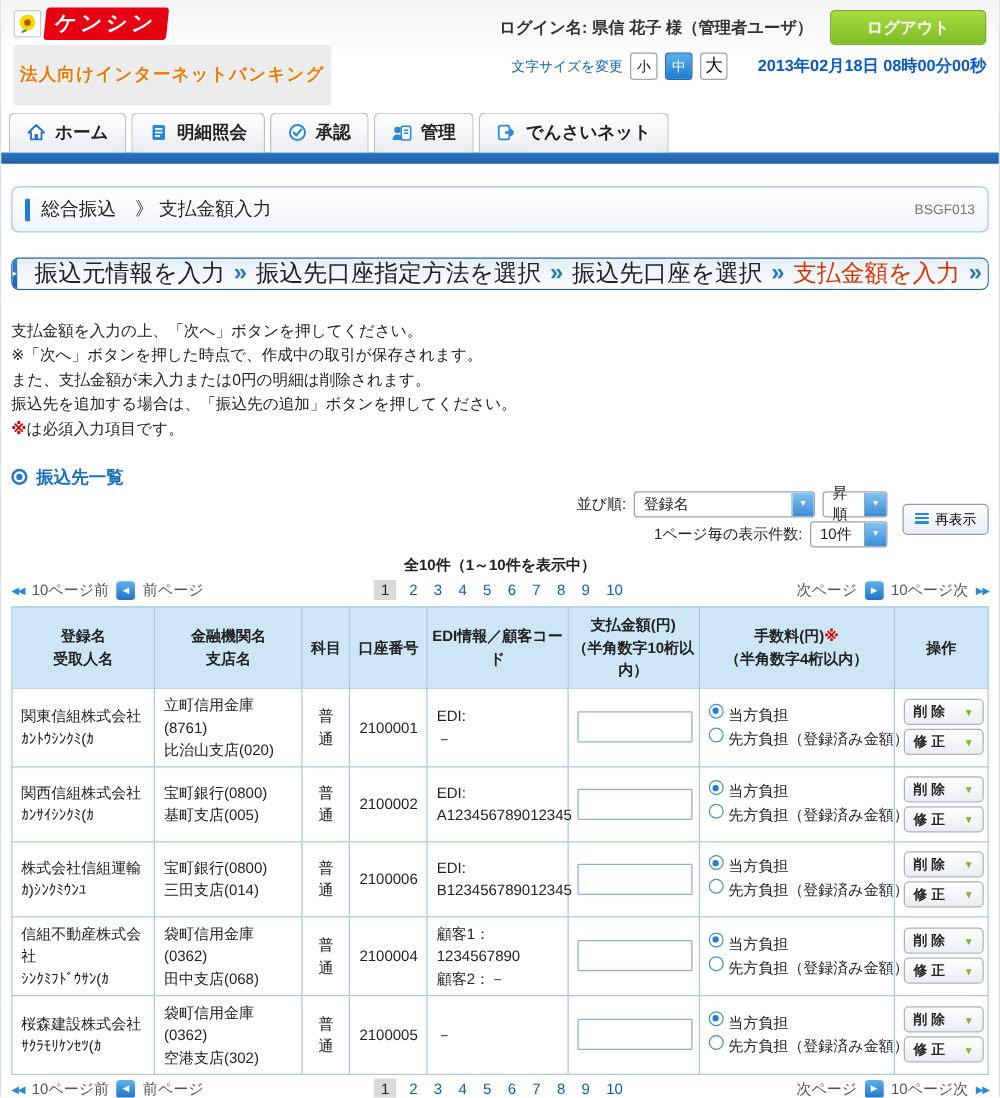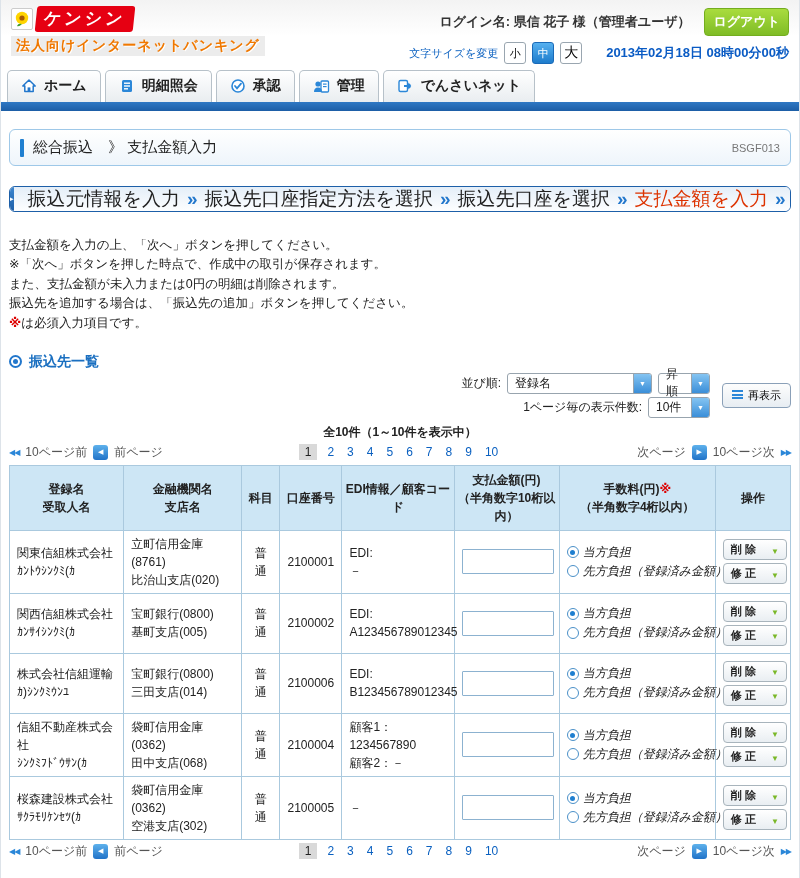--- a/index.html
+++ b/index.html
@@ -15,26 +15,26 @@
   .hdr { display:flex; justify-content:space-between; padding:6px 10px 2px 10px;
          background:linear-gradient(#f3f3f3,#ffffff 55%); }
   .brand-block { display:flex; flex-direction:column; gap:4px; }
   .brand-row { display:flex; align-items:center; gap:3px; }
   .flower-box { width:22px; height:22px; background:#fff; border:1px solid #ccc; border-radius:2px;
                 display:flex; align-items:center; justify-content:center; }
   .brand-name { background:#e60012; color:#fff; font-weight:bold; font-size:17px;
                 padding:1px 8px 2px; border-radius:3px; transform:skewX(-6deg);
                 letter-spacing:3px; }
   .brand-sub { color:#f07800; font-weight:bold; font-size:14px; background:#ececec;
-               padding:1px 5px; text-shadow:1px 1px 0 #fff; letter-spacing:1px; align-self:flex-start; }
+               padding:15px 5px; text-shadow:1px 1px 0 #fff; letter-spacing:1px; align-self:flex-start; }
   .hdr-right { display:flex; flex-direction:column; align-items:flex-end; gap:6px; padding-top:2px; }
   .login-row { display:flex; align-items:center; gap:14px; }
   .login-txt { font-size:13px; font-weight:bold; color:#333; }
   .logout-btn { background:linear-gradient(#a9dc3e,#7fbc26); border:1px solid #74ad1f; color:#fff;
-                font-weight:bold; font-size:13px; padding:4px 8px; border-radius:4px; cursor:pointer; }
+                font-weight:bold; font-size:13px; padding:4px 28px; border-radius:4px; cursor:pointer; }
   .size-row { display:flex; align-items:center; gap:6px; }
   .size-lbl { color:#0a60c0; font-size:11px; }
   .size-btn { width:22px; height:22px; border:1px solid #9aa6b0; background:#fff; border-radius:3px;
               display:inline-flex; align-items:center; justify-content:center; font-size:11px; cursor:pointer; }
   .size-btn.mid { background:linear-gradient(#56b0ef,#1e7ccc); border-color:#1a6ab8; color:#fff; }
   .size-btn.lg { font-size:14px; }
   .datetime { color:#0a5bc4; font-weight:bold; font-size:13px; margin-left:18px; }
 
   
   .tabs { display:flex; gap:4px; padding:4px 6px 0 6px; align-items:flex-end; }
@@ -108,21 +108,21 @@
   .sq-icon.larr::before { content:"◀"; font-size:7px; }
   .sq-icon.rarr::before { content:"▶"; font-size:7px; }
 
   
   table { width:100%; border-collapse:collapse; table-layout:fixed; margin-top:4px; }
   th,td { border:1px solid #aac9de; font-size:12px; vertical-align:middle; }
   thead th { background:#cde6f5; padding:5px 2px; line-height:1.5; font-size:12px; color:#222; text-align:center; }
   tbody td { background:#fff; padding:4px 7px; height:57px; line-height:1.5; }
   .tl { text-align:left; } .tc { text-align:center; }
   .amt { width:92px; height:25px; border:1px solid #8cb2d0; border-radius:1px; padding:0 4px; font-size:12px; }
-  .ropt { display:flex; align-items:center; gap:4px; line-height:1.6; cursor:pointer; white-space:nowrap;font-style:italic; }
+  .ropt { display:flex; gap:4px; line-height:1.6; cursor:pointer; white-space:nowrap; }
   .radio { width:12px; height:12px; min-width:12px; border:1px solid #4a90c8; border-radius:50%;
            background:#fff; position:relative; display:inline-block; }
   .radio.sel::after { content:""; position:absolute; inset:2.5px; background:#1f7fd0; border-radius:50%; }
   .opbtn { display:flex; align-items:center; justify-content:space-between; width:64px; margin:3px auto;
            border:1px solid #a8b4bc; border-radius:4px; background:linear-gradient(#ffffff,#e9eef2);
            padding:2px 7px; font-size:11px; font-weight:bold; color:#222; cursor:pointer; }
   .gtri::before { content:"▼"; color:#7ab829; font-size:8px; }
   .tab-ic { display:inline-flex; }
 </style>
 </head>

